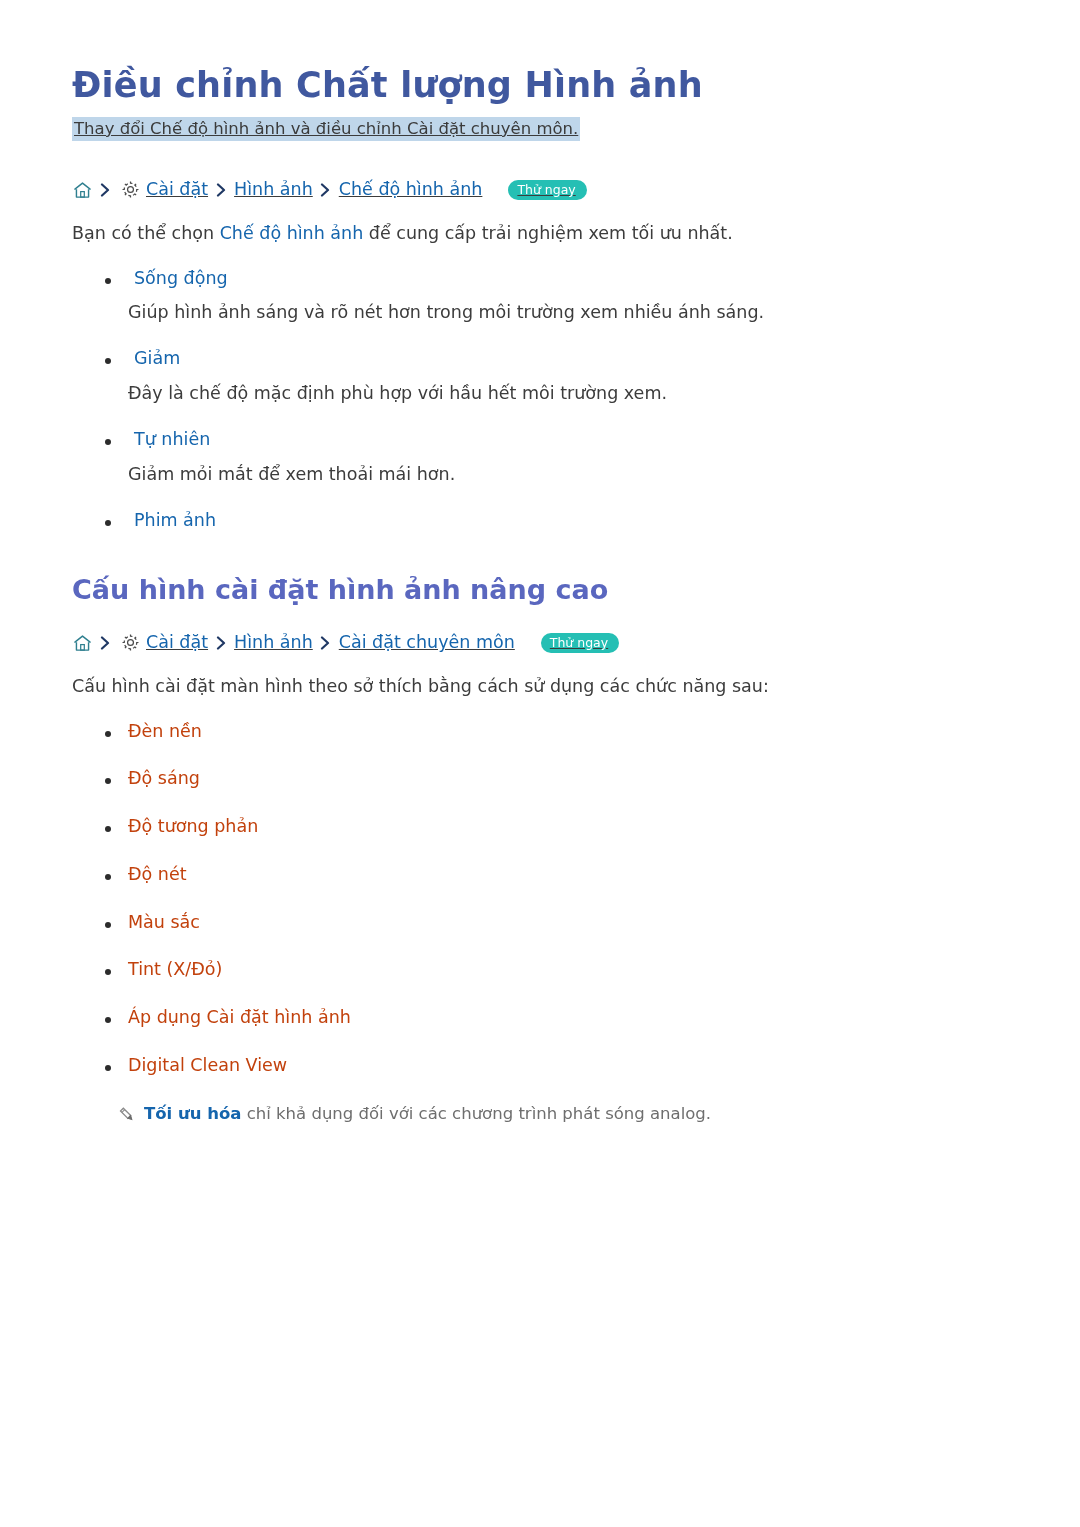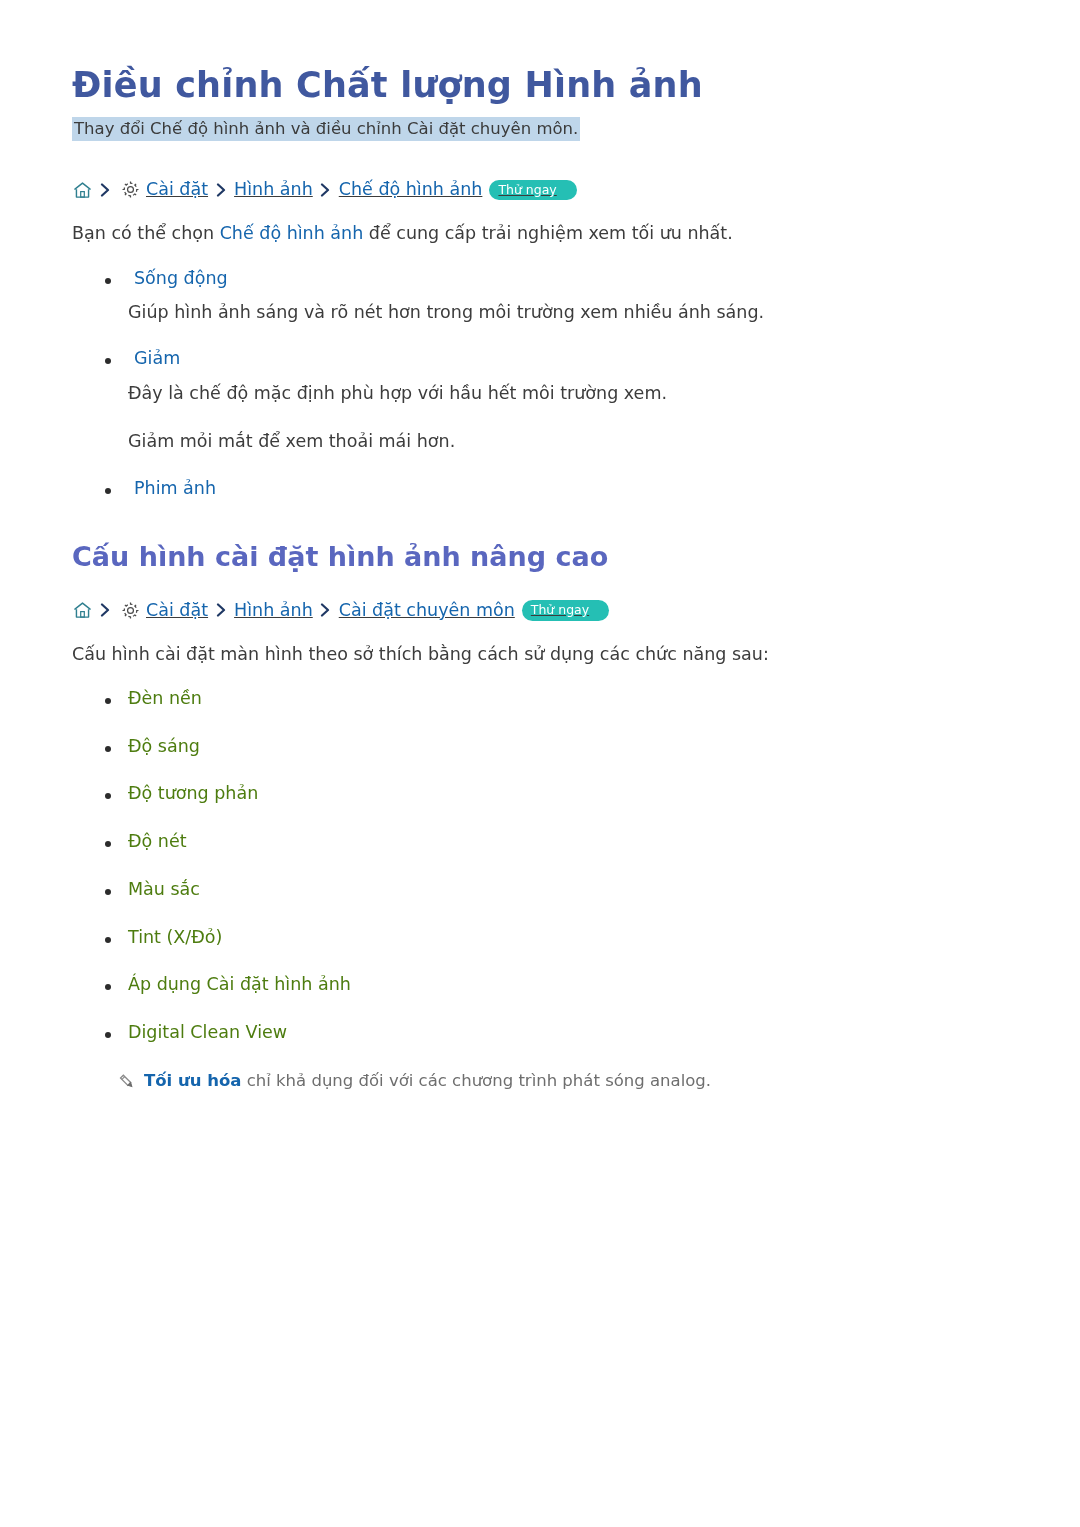--- a/index.html
+++ b/index.html
@@ -26,20 +26,21 @@
   .doc-title {
     font-size: 35px;
     font-weight: 700;
     color: #40589f;
     letter-spacing: 0.2px;
     line-height: 1.2;
     margin: 0 0 10px 0;
   }
   .doc-subtitle-wrap {
     margin: 0 0 38px 0;
+    text-decoration: underline;
   }
   .doc-subtitle {
     display: inline;
     font-size: 16.5px;
     color: #3b3b3b;
     background: #bfd6ea;
     line-height: 1.55;
     padding: 2px 2px 3px 2px;
     box-decoration-break: clone;
     -webkit-box-decoration-break: clone;
@@ -99,22 +100,22 @@
     white-space: nowrap;
   }
   .bc-badge {
     display: inline-flex;
     align-items: center;
     justify-content: center;
     background: #25bfb4;
     color: #ffffff;
     font-size: 12.5px;
     border-radius: 11px;
-    padding: 3px 20px 4px 9px;
-    margin-left: 1px;
+    padding: 3px 11px 4px 9px;
+    margin-left: 20px;
     white-space: nowrap;
     line-height: 1.1;
   }
 
   
   .para {
     font-size: 17.5px;
     line-height: 1.5;
     color: #3c3c3c;
     margin: 0 0 20px 0;
@@ -171,21 +172,21 @@
     margin: 0;
     padding: 0;
     list-style: none;
   }
   .link-item {
     display: flex;
     align-items: baseline;
     margin: 0 0 25px 0;
   }
   .link-label {
-    color: #4d7c0f;
+    color: #c2410c;
     font-size: 17.5px;
     line-height: 1.3;
     padding-left: 6px;
   }
 
   
   .note {
     display: flex;
     align-items: flex-start;
     margin: 18px 0 0 0;
@@ -280,20 +281,26 @@
       <li class="def-item">
         <div class="def-term-row">
           <span class="bullet">
               <span class="bullet-dot"></span>
             </span>
           <span class="def-term">Giảm</span>
         </div>
         <div class="def-desc">Đây là chế độ mặc định phù hợp với hầu hết môi trường xem.</div>
       </li>
       <li class="def-item">
+        <div class="def-term-row">
+          <span class="bullet">
+              <span class="bullet-dot"></span>
+            </span>
+          <span class="def-term">Tự nhiên</span>
+        </div>
         <div class="def-desc">Giảm mỏi mắt để xem thoải mái hơn.</div>
       </li>
       <li class="def-item">
         <div class="def-term-row">
           <span class="bullet">
               <span class="bullet-dot"></span>
             </span>
           <span class="def-term">Phim ảnh</span>
         </div>
       </li>

